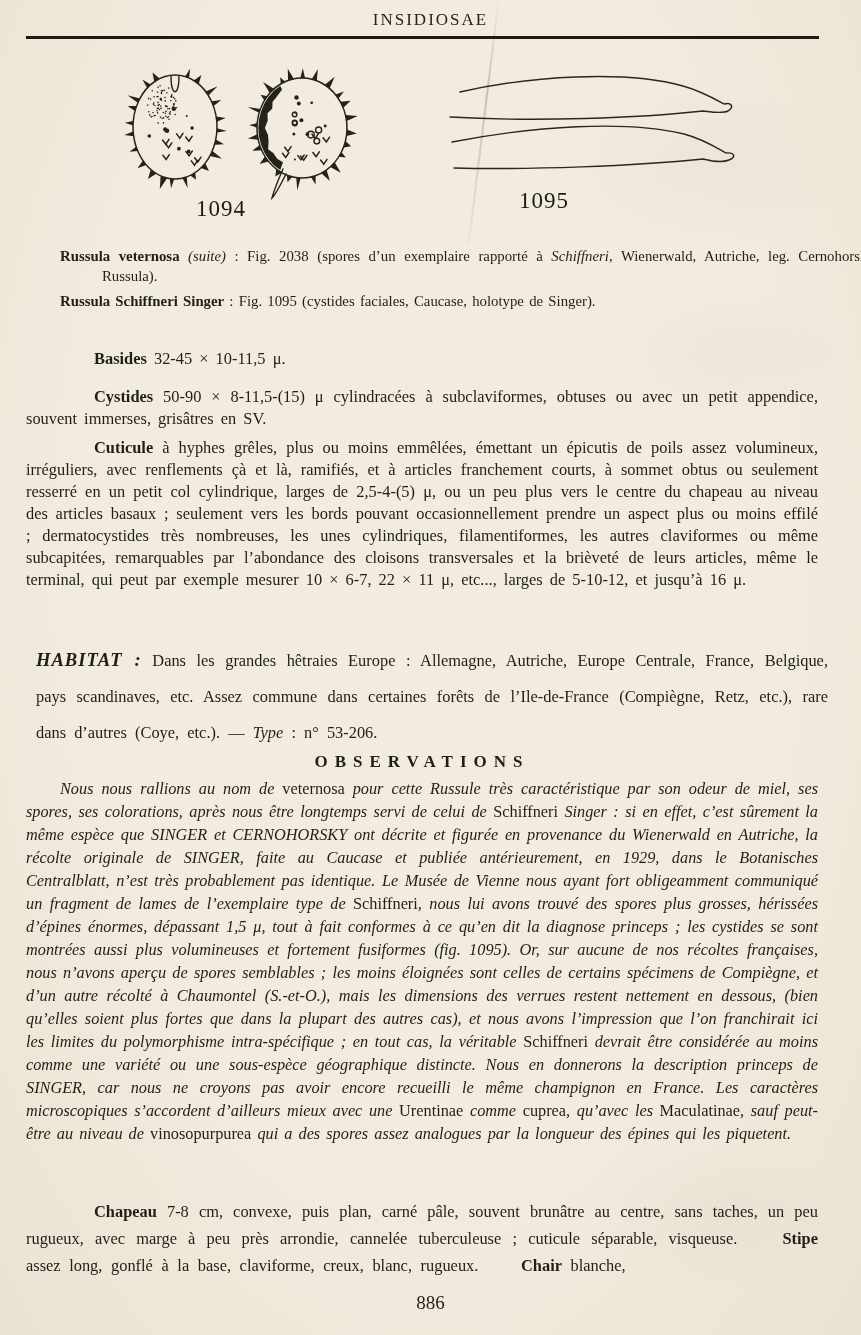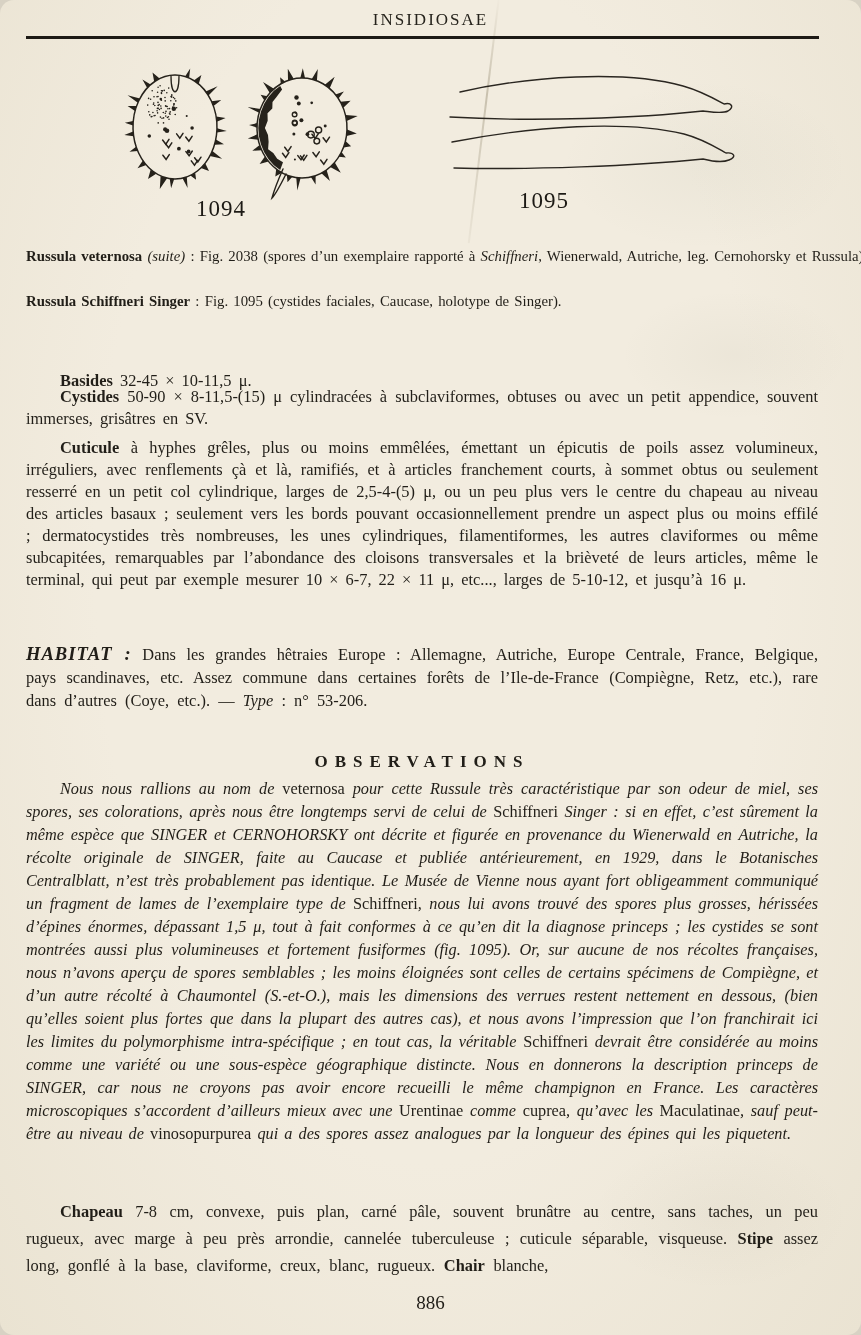--- a/index.html
+++ b/index.html
@@ -1,37 +1,36 @@
 <!DOCTYPE html>
 <html lang="fr"><head>
 <meta charset="utf-8">
 <style>
   html,body{margin:0;padding:0;background:#d8d2c4;}
   .page{
     position:relative;width:861px;height:1335px;overflow:hidden;
     background:radial-gradient(ellipse at 50% 42%, #f2ecdf 55%, #eae3d2 100%);
     font-family:"Liberation Serif","DejaVu Serif",serif;
     color:#211e18;
-    border-radius:14px;
   }
   .blk{position:absolute;left:26px;width:792px;text-align:justify;}
   .body-text{font-size:16.4px;line-height:22px;word-spacing:3px;}
   .indent{text-indent:34px;}
   .caption{font-size:14.8px;line-height:20px;padding-left:76px;text-indent:-76px;word-spacing:1.5px;}
   .seg-r{font-style:normal;font-weight:normal;}
   .seg-i{font-style:italic;}
-  .seg-b{font-weight:700;}
+  .seg-b{font-weight:700;margin-left:34px;}
   .seg-h{font-weight:700;font-style:italic;font-size:18.6px;letter-spacing:1px;}
   .running-head{position:absolute;top:10px;left:0;width:100%;text-align:center;
     font-size:17px;letter-spacing:2px;color:#26231c;}
   .head-rule{position:absolute;top:36px;left:26px;width:793px;height:3px;background:#1d1a15;}
   .fig-label{position:absolute;font-weight:400;font-size:23px;letter-spacing:1px;text-align:center;width:70px;color:#1d1a15;}
   .obs-head{position:absolute;top:742px;left:26px;width:792px;text-align:center;
     font-weight:700;font-size:17px;letter-spacing:7px;margin-top:10px;}
-  .habitat{line-height:23px;word-spacing:4px;}
+  .habitat{line-height:36px;word-spacing:4px;margin-left:10px;}
   .obs{font-size:16.3px;line-height:23px;word-spacing:2px;}
   .chapeau{line-height:27px;word-spacing:4.5px;}
   .page-number{position:absolute;top:1292px;left:0;width:861px;text-align:center;font-size:19px;}
   .artifact{position:absolute;pointer-events:none;}
   svg{display:block;}
 </style>
 </head>
 <body>
 
 <div class="page">
@@ -176,21 +175,21 @@
 
   <svg id="fig1095" style="position:absolute;left:440px;top:62px;" width="310" height="122" viewBox="0 0 310 122">
     <path d="M20,30 C90,14 185,8 243,24 C261,29 275,37 284,42 C291,40 295,45 288,49 C282,52 272,50 263,49 C200,56 95,60 10,55" fill="none" stroke="#2a2620" stroke-width="1.4" stroke-linecap="round"></path>
     <path d="M12,80 C95,64 185,58 244,72 C263,77 277,86 286,91 C294,90 297,95 289,98 C282,101 271,99 263,97 C196,104 88,108 14,106" fill="none" stroke="#2a2620" stroke-width="1.4" stroke-linecap="round"></path>
   </svg>
   <div class="fig-label" style="left:509px;top:188px;">1095</div>
 
   <div class="blk caption" style="top:246px;"><span class="seg-b">Russula veternosa </span><span class="seg-i">(suite)</span><span class="seg-r"> : Fig. 2038 (spores d’un exemplaire rapporté à </span><span class="seg-i">Schiffneri</span><span class="seg-r">, Wienerwald, Autriche, leg. Cernohorsky et Russula).</span></div>
   <div class="blk caption" style="top:291px;"><span class="seg-b">Russula Schiffneri Singer</span><span class="seg-r"> : Fig. 1095 (cystides faciales, Caucase, holotype de Singer).</span></div>
 
-  <div class="blk body-text indent" style="top:370px;"><span class="seg-b">Basides</span><span class="seg-r"> 32-45 × 10-11,5 μ.</span></div>
+  <div class="blk body-text indent" style="top:348px;"><span class="seg-b">Basides</span><span class="seg-r"> 32-45 × 10-11,5 μ.</span></div>
   <div class="blk body-text indent" style="top:386px;"><span class="seg-b">Cystides</span><span class="seg-r"> 50-90 × 8-11,5-(15) μ cylindracées à subclaviformes, obtuses ou avec un petit appendice, souvent immerses, grisâtres en SV.</span></div>
   <div class="blk body-text indent" style="top:437px;"><span class="seg-b">Cuticule</span><span class="seg-r"> à hyphes grêles, plus ou moins emmêlées, émettant un épicutis de poils assez volumineux, irréguliers, avec renflements çà et là, ramifiés, et à articles franchement courts, à sommet obtus ou seulement resserré en un petit col cylindrique, larges de 2,5-4-(5) μ, ou un peu plus vers le centre du chapeau au niveau des articles basaux ; seulement vers les bords pouvant occasionnellement prendre un aspect plus ou moins effilé ; dermatocystides très nombreuses, les unes cylindriques, filamentiformes, les autres claviformes ou même subcapitées, remarquables par l’abondance des cloisons transversales et la brièveté de leurs articles, même le terminal, qui peut par exemple mesurer 10 × 6-7, 22 × 11 μ, etc..., larges de 5-10-12, et jusqu’à 16 μ.</span></div>
   <div class="blk body-text habitat" style="top:642px;"><span class="seg-h">HABITAT :</span><span class="seg-r"> Dans les grandes hêtraies Europe : Allemagne, Autriche, Europe Centrale, France, Belgique, pays scandinaves, etc. Assez commune dans certaines forêts de l’Ile-de-France (Compiègne, Retz, etc.), rare dans d’autres (Coye, etc.). — </span><span class="seg-i">Type</span><span class="seg-r"> : n° 53-206.</span></div>
 
   <div class="obs-head">OBSERVATIONS</div>
   <div class="blk obs indent" style="top:777px;"><span class="seg-i">Nous nous rallions au nom de </span><span class="seg-r">veternosa</span><span class="seg-i"> pour cette Russule très caractéristique par son odeur de miel, ses spores, ses colorations, après nous être longtemps servi de celui de </span><span class="seg-r">Schiffneri</span><span class="seg-i"> Singer : si en effet, c’est sûrement la même espèce que SINGER et CERNOHORSKY ont décrite et figurée en provenance du Wienerwald en Autriche, la récolte originale de SINGER, faite au Caucase et publiée antérieurement, en 1929, dans le Botanisches Centralblatt, n’est très probablement pas identique. Le Musée de Vienne nous ayant fort obligeamment communiqué un fragment de lames de l’exemplaire type de </span><span class="seg-r">Schiffneri</span><span class="seg-i">, nous lui avons trouvé des spores plus grosses, hérissées d’épines énormes, dépassant 1,5 μ, tout à fait conformes à ce qu’en dit la diagnose princeps ; les cystides se sont montrées aussi plus volumineuses et fortement fusiformes (fig. 1095). Or, sur aucune de nos récoltes françaises, nous n’avons aperçu de spores semblables ; les moins éloignées sont celles de certains spécimens de Compiègne, et d’un autre récolté à Chaumontel (S.-et-O.), mais les dimensions des verrues restent nettement en dessous, (bien qu’elles soient plus fortes que dans la plupart des autres cas), et nous avons l’impression que l’on franchirait ici les limites du polymorphisme intra-spécifique ; en tout cas, la véritable </span><span class="seg-r">Schiffneri</span><span class="seg-i"> devrait être considérée au moins comme une variété ou une sous-espèce géographique distincte. Nous en donnerons la description princeps de SINGER, car nous ne croyons pas avoir encore recueilli le même champignon en France. Les caractères microscopiques s’accordent d’ailleurs mieux avec une </span><span class="seg-r">Urentinae</span><span class="seg-i"> comme </span><span class="seg-r">cuprea</span><span class="seg-i">, qu’avec les </span><span class="seg-r">Maculatinae</span><span class="seg-i">, sauf peut-être au niveau de </span><span class="seg-r">vinosopurpurea</span><span class="seg-i"> qui a des spores assez analogues par la longueur des épines qui les piquetent.</span></div>
 
   <div class="blk body-text chapeau indent" style="top:1198px;"><span class="seg-b">Chapeau</span><span class="seg-r"> 7-8 cm, convexe, puis plan, carné pâle, souvent brunâtre au centre, sans taches, un peu rugueux, avec marge à peu près arrondie, cannelée tuberculeuse ; cuticule séparable, visqueuse. </span><span class="seg-b">Stipe</span><span class="seg-r"> assez long, gonflé à la base, claviforme, creux, blanc, rugueux. </span><span class="seg-b">Chair</span><span class="seg-r"> blanche,</span></div>
 
   <div class="page-number">886</div>

